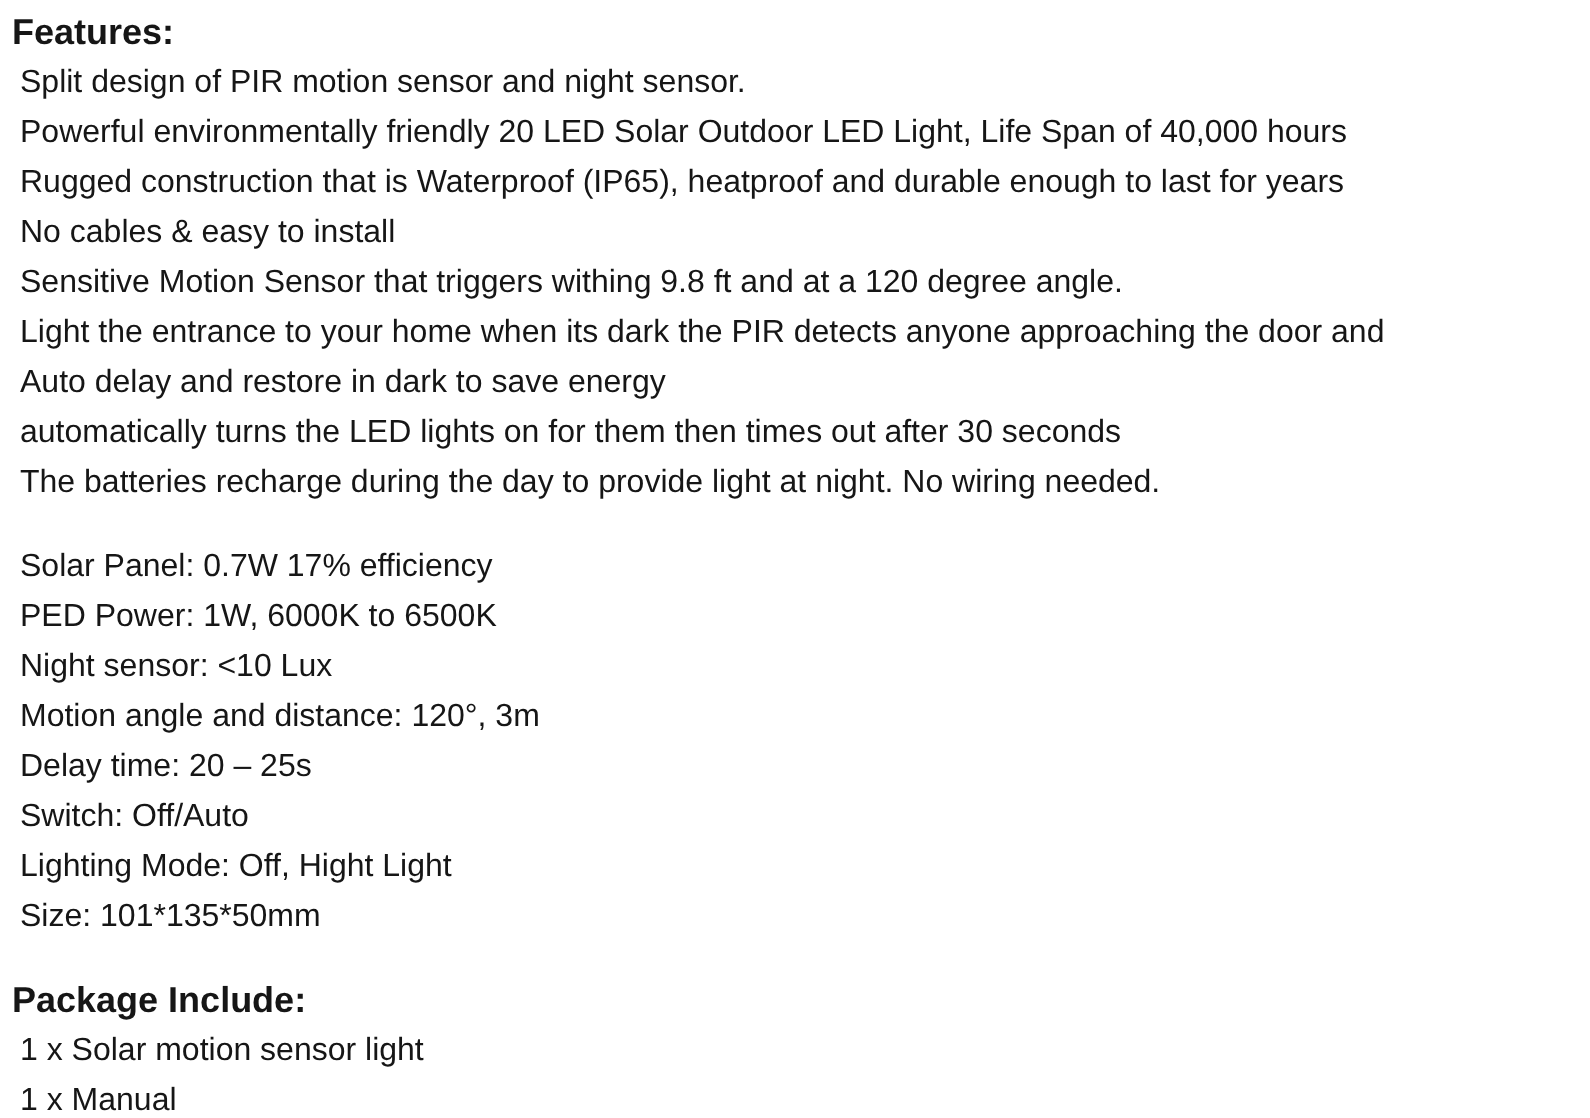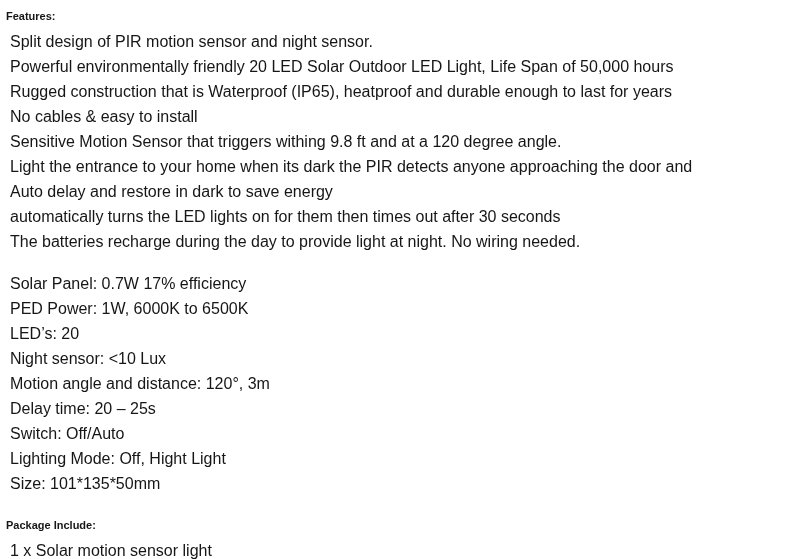--- a/index.html
+++ b/index.html
@@ -16,57 +16,56 @@
     font-family: "Liberation Sans", sans-serif;
     font-size: 16px;
     line-height: 21px;
     color: #161616;
     box-sizing: border-box;
     padding: 6px 4px 0 6px;
   }
   .section { margin: 0; }
   .section + .section { margin-top: 21px; }
   .section-heading {
-    font-size: 11px;
+    font-size: 18px;
     line-height: 21px;
     font-weight: bold;
     margin: 0;
     padding: 0;
   }
   .line {
     white-space: pre;
     margin: 4px;
     padding: 0;
   }
 </style>
 </head>
 <body>
 
 <div class="page">
 
   <div class="section">
     <div class="section-heading">Features:</div>
     <div>
         <div class="line">Split design of PIR motion sensor and night sensor.</div>
-        <div class="line">Powerful environmentally friendly 20 LED Solar Outdoor LED Light, Life Span of 50,000 hours</div>
+        <div class="line">Powerful environmentally friendly 20 LED Solar Outdoor LED Light, Life Span of 40,000 hours</div>
         <div class="line">Rugged construction that is Waterproof (IP65), heatproof and durable enough to last for years</div>
         <div class="line">No cables &amp; easy to install</div>
         <div class="line">Sensitive Motion Sensor that triggers withing 9.8 ft and at a 120 degree angle.</div>
         <div class="line">Light the entrance to your home when its dark the PIR detects anyone approaching the door and</div>
         <div class="line">Auto delay and restore in dark to save energy</div>
         <div class="line">automatically turns the LED lights on for them then times out after 30 seconds</div>
         <div class="line">The batteries recharge during the day to provide light at night. No wiring needed.</div>
       </div>
   </div>
 
   <div class="section">
     <div>
         <div class="line">Solar Panel: 0.7W 17% efficiency</div>
         <div class="line">PED Power: 1W, 6000K to 6500K</div>
-        <div class="line">LED’s: 20</div>
         <div class="line">Night sensor: &lt;10 Lux</div>
         <div class="line">Motion angle and distance: 120°, 3m</div>
         <div class="line">Delay time: 20 – 25s</div>
         <div class="line">Switch: Off/Auto</div>
         <div class="line">Lighting Mode: Off, Hight Light</div>
         <div class="line">Size: 101*135*50mm</div>
       </div>
   </div>
 
   <div class="section">

